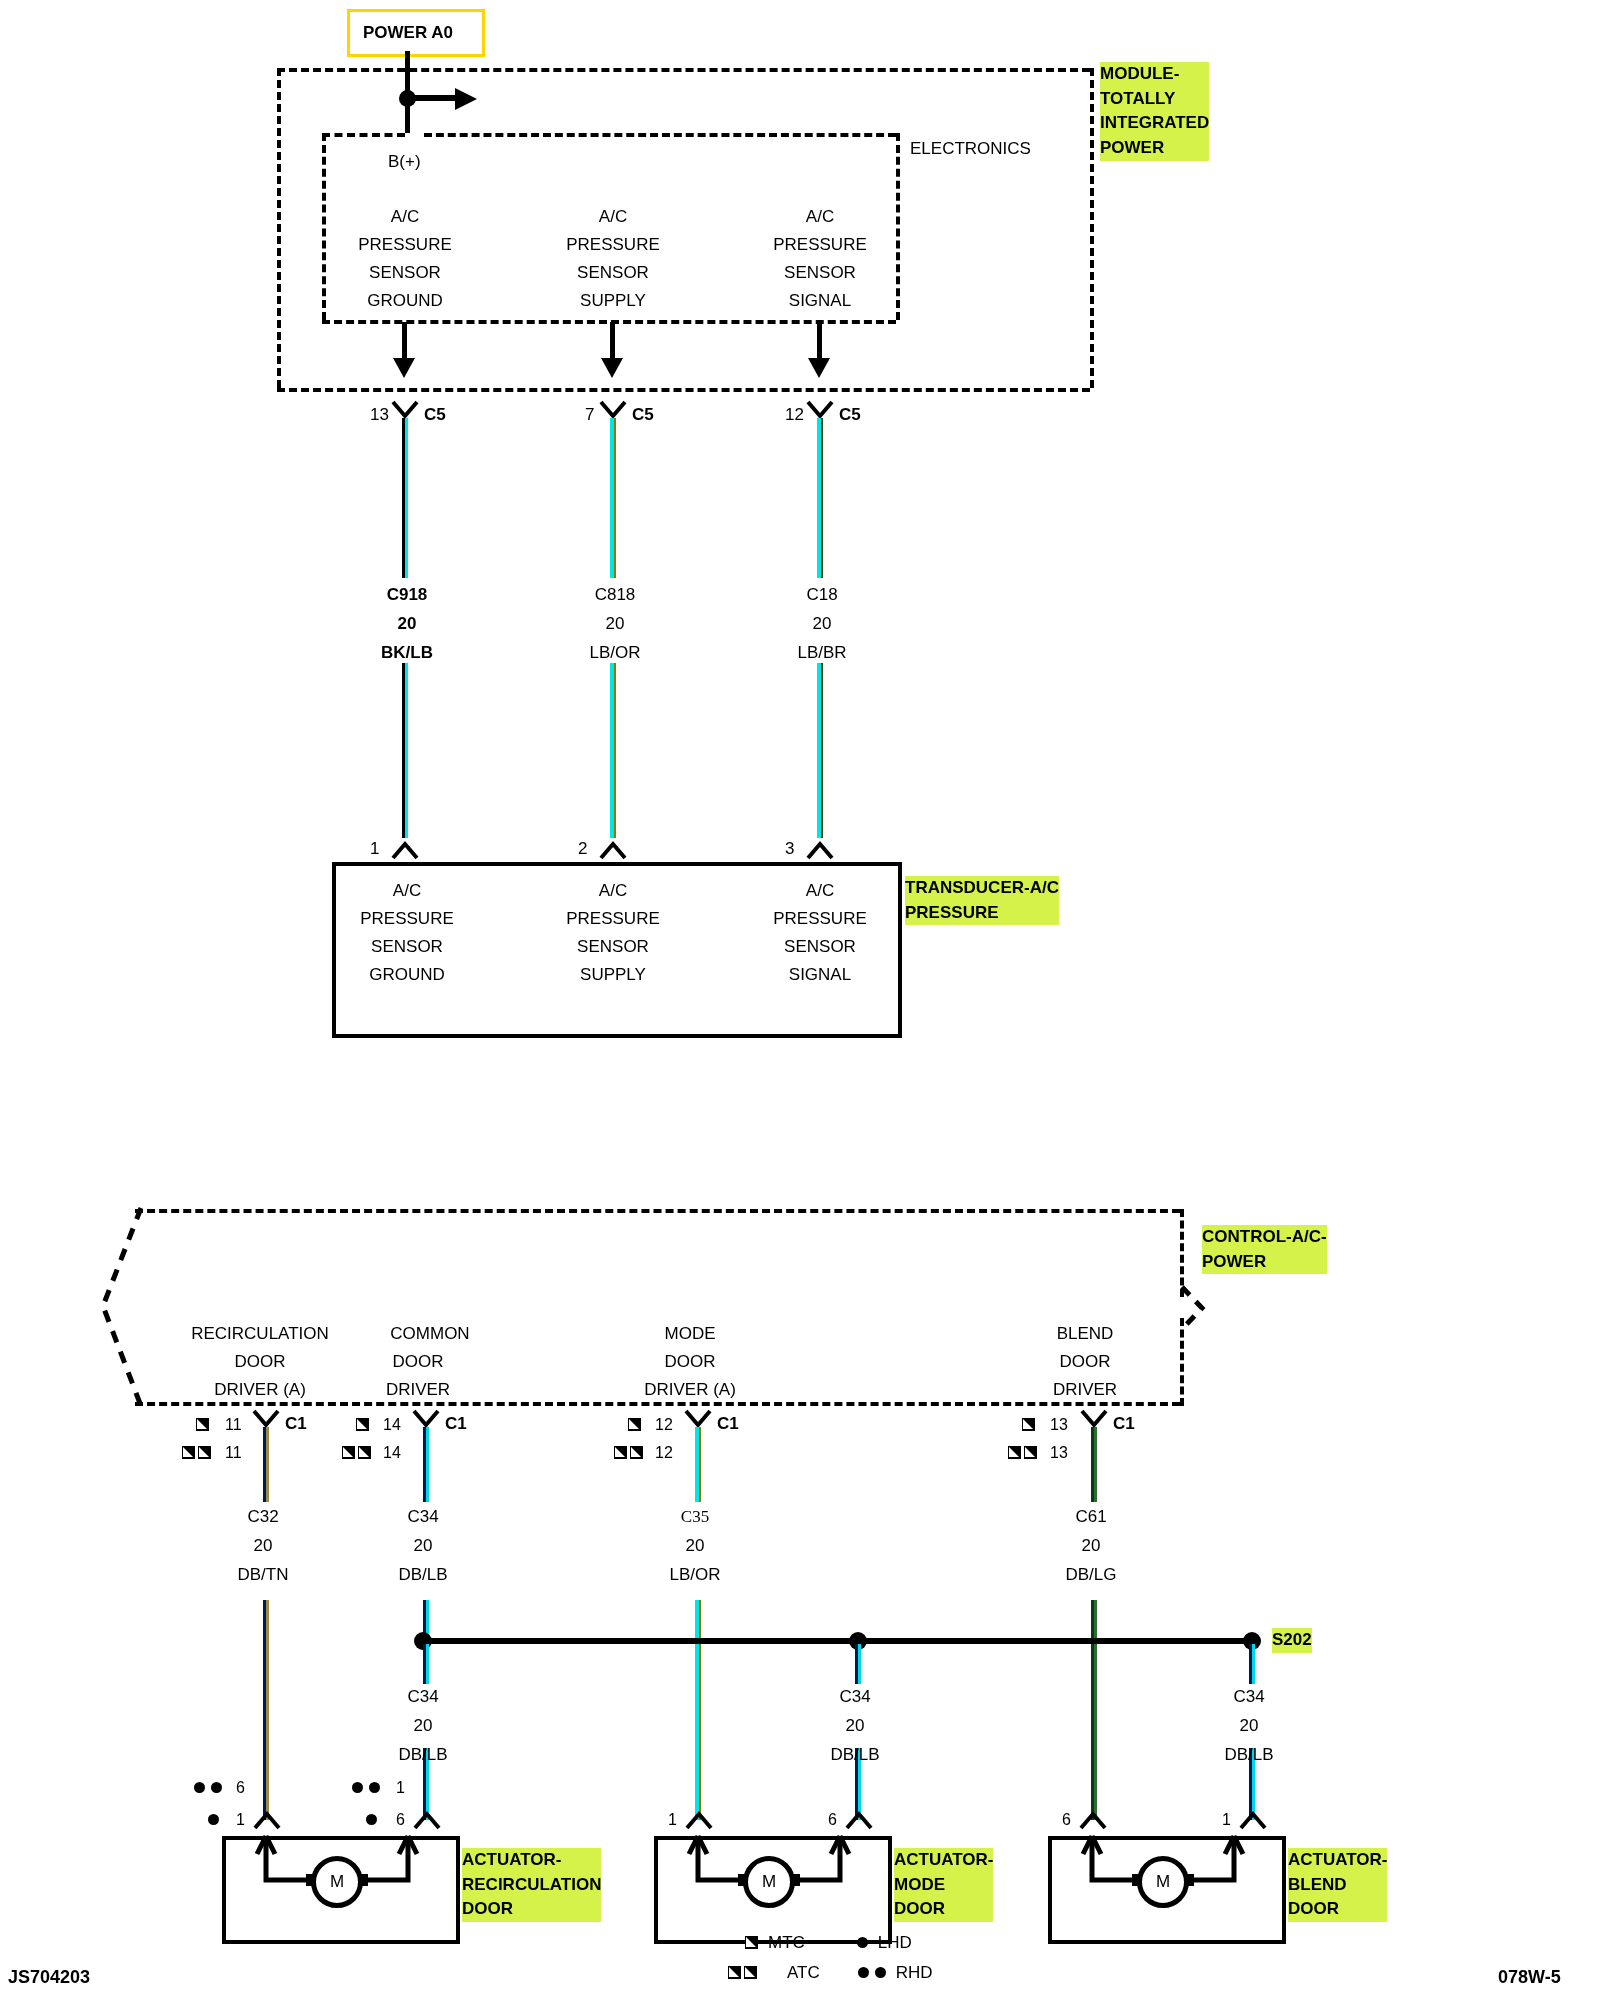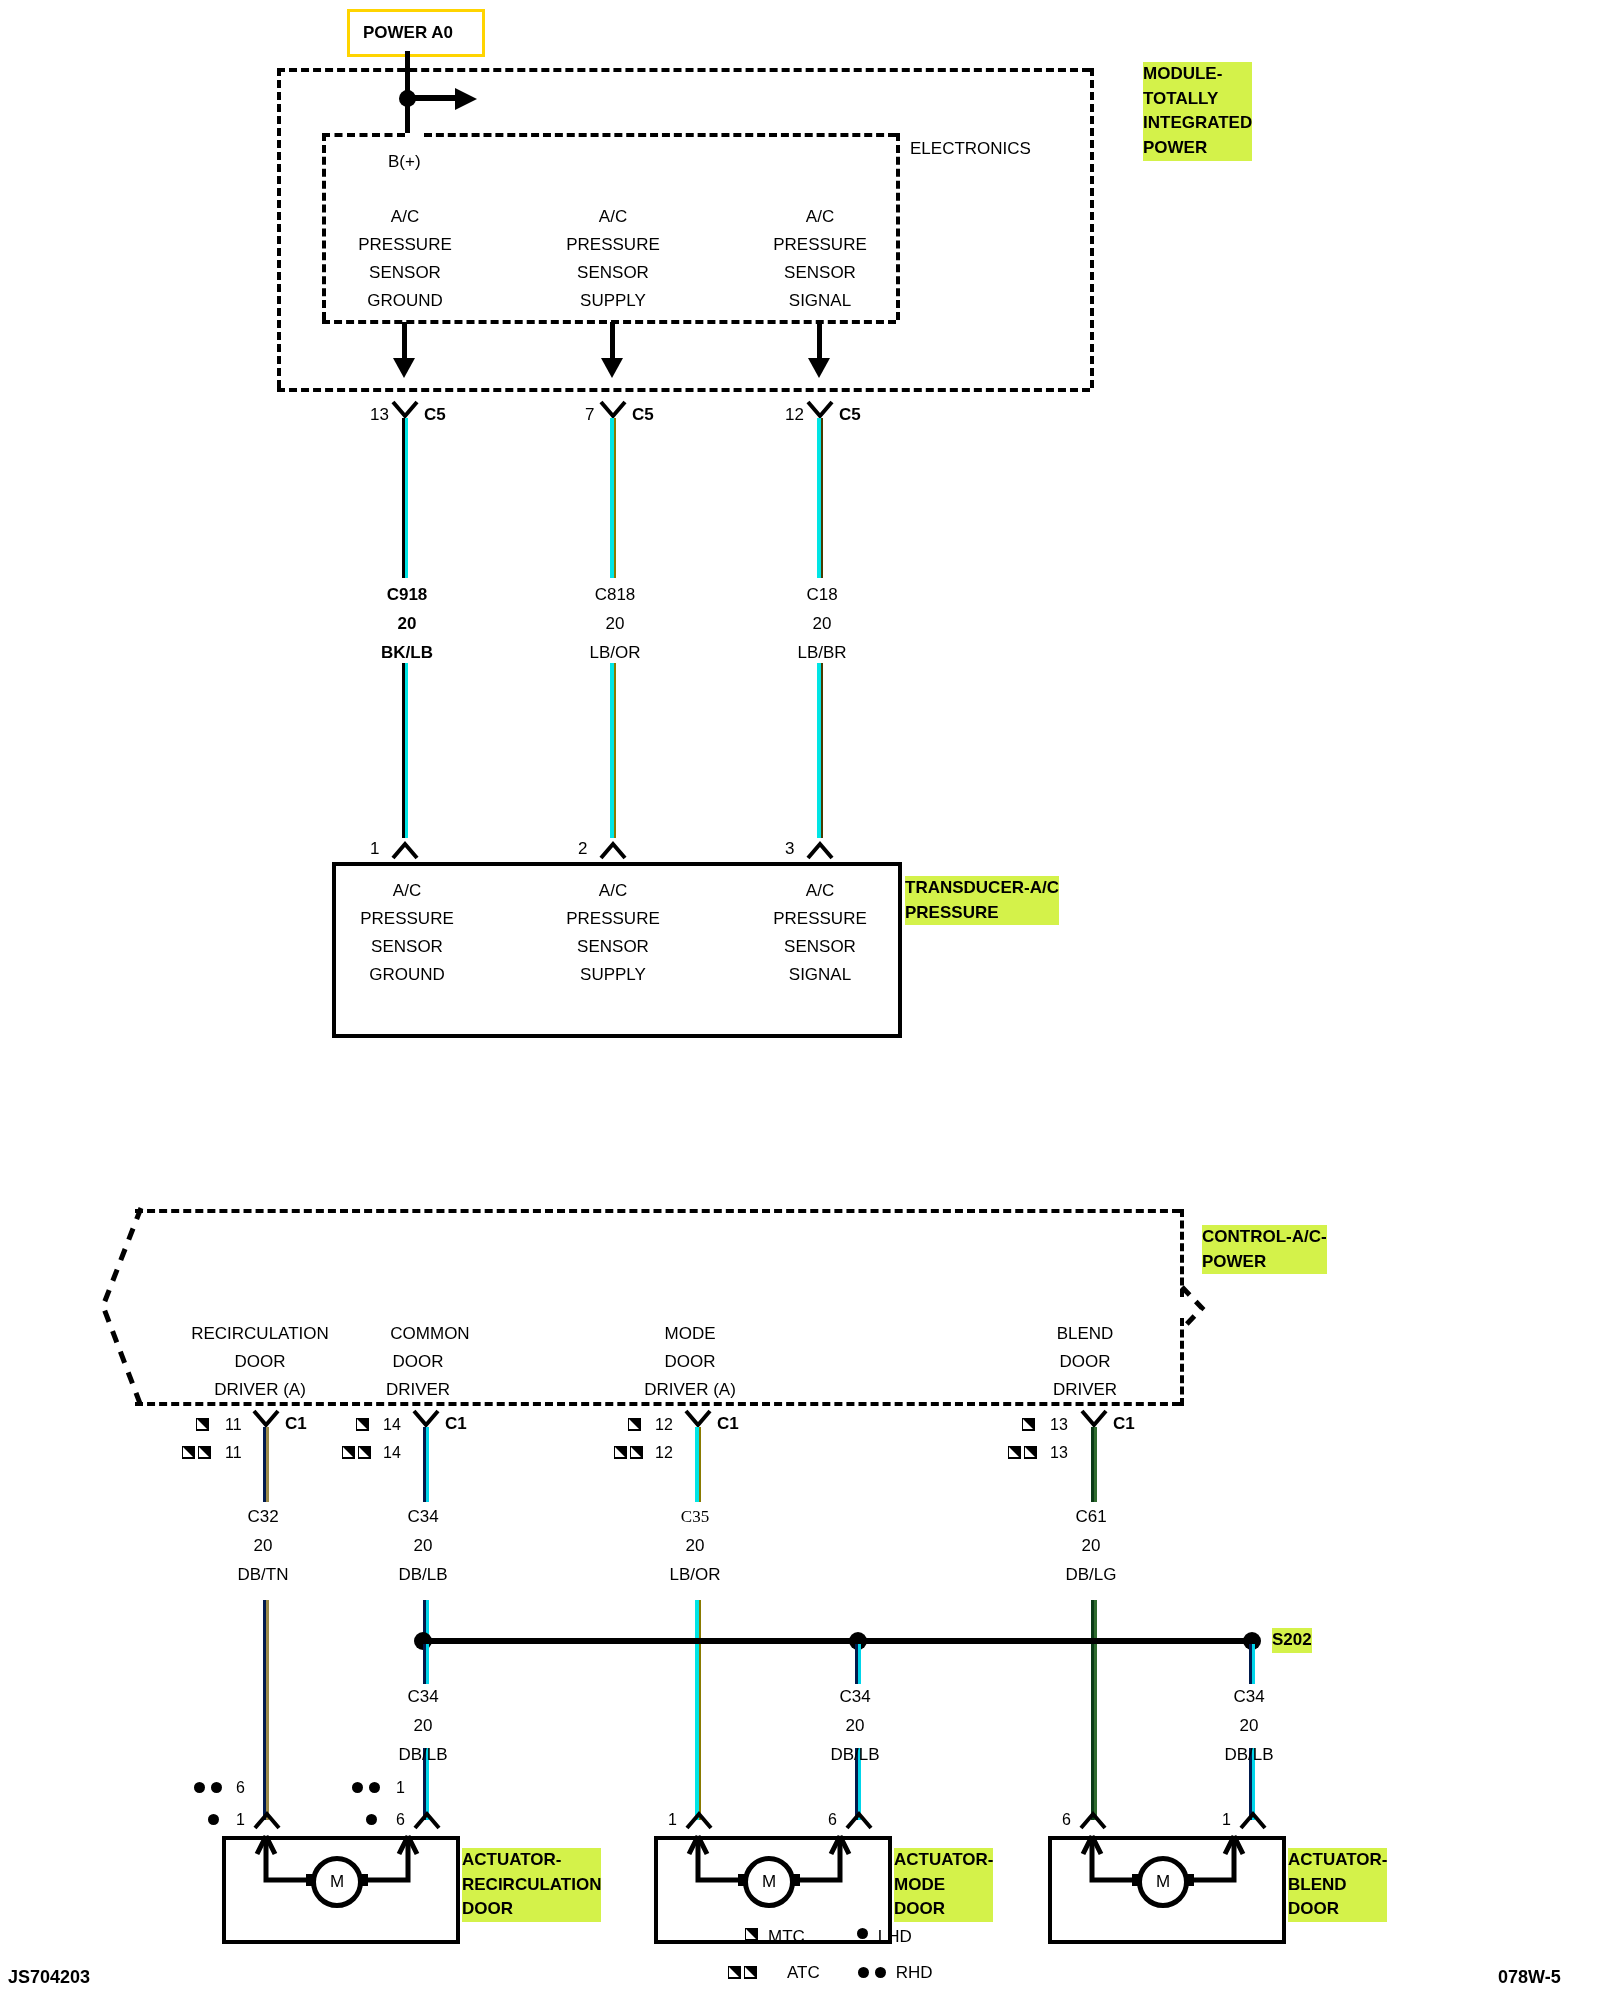--- a/index.html
+++ b/index.html
@@ -42,21 +42,21 @@
 
   <div class="abs battbox" style="left:347px;top:9px;width:132px;height:42px;">
     <div class="txt bold abs" style="left:13px;top:12px;">POWER A0</div>
   </div>
 
   <div class="abs dashH" style="left:277px;top:68px;width:813px;"></div>
   <div class="abs dashH" style="left:277px;top:388px;width:813px;"></div>
   <div class="abs dashV" style="left:277px;top:68px;height:320px;"></div>
   <div class="abs dashV" style="left:1090px;top:68px;height:320px;"></div>
 
-  <div class="abs" style="left:1143px;top:62px;">
+  <div class="abs" style="left:1100px;top:62px;">
     <div class="hl">MODULE-</div>
     <div class="hl">TOTALLY</div>
     <div class="hl">INTEGRATED</div>
     <div class="hl">POWER</div>
   </div>
 
   <div class="abs dashH" style="left:322px;top:133px;width:83px;"></div>
   <div class="abs dashH" style="left:424px;top:133px;width:472px;"></div>
   <div class="abs dashH" style="left:322px;top:320px;width:574px;"></div>
   <div class="abs dashV" style="left:322px;top:133px;height:187px;"></div>
@@ -411,21 +411,21 @@
   <div class="motor" style="left:1137px;top:1856px;width:42px;height:42px;">
     <span>M</span>
   </div>
   <div class="abs" style="left:1288px;top:1848px;">
     <div class="hl">ACTUATOR-</div>
     <div class="hl">BLEND</div>
     <div class="hl">DOOR</div>
   </div>
 
   <div class="abs" style="left:745px;top:1928px;">
-    <div style="display:flex;height:28px;">
+    <div style="display:flex;align-items:center;height:28px;">
       <span class="sq" style="margin-right:10px;"></span>
       <span class="txt">MTC</span>
       <span style="display:inline-block;width:52px;"></span>
       <span class="legdot" style="margin-right:10px;"></span>
       <span class="txt">LHD</span>
     </div>
     <div style="display:flex;align-items:center;height:28px;margin-top:2px;">
       <span style="display:inline-block;width:33px;margin-left:-17px;">
         <span class="sq"></span><span class="sq" style="margin-left:3px;"></span>
       </span>

